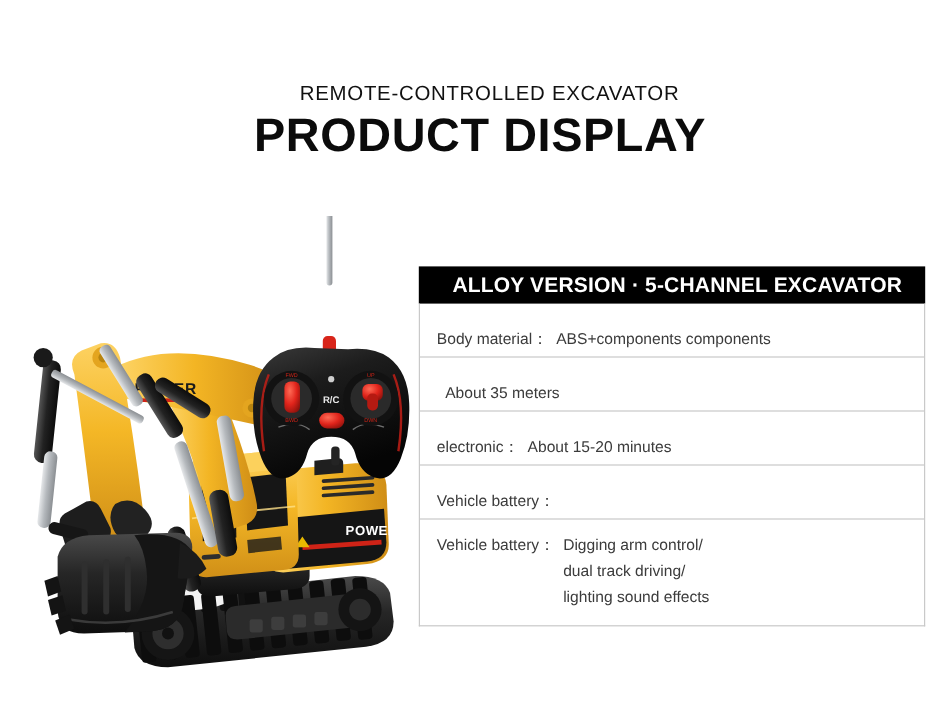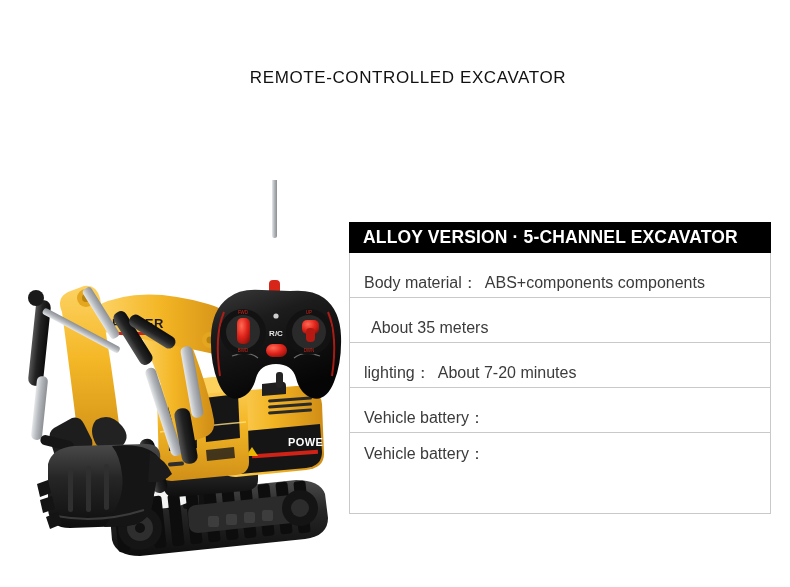--- a/index.html
+++ b/index.html
@@ -52,37 +52,37 @@
     width: 422px;
   }
   .spec-header {
     background: #000000;
     color: #ffffff;
     font-size: 17.5px;
     font-weight: 700;
     letter-spacing: 0.15px;
     height: 31px;
     line-height: 31px;
-    padding-left: 14px;
+    padding-left: 28px;
     box-sizing: border-box;
     white-space: nowrap;
   }
   .spec-body {
     border: 1px solid #c9c9c9;
     border-top: none;
     box-sizing: border-box;
   }
   .spec-row {
     border-bottom: 1px solid #c9c9c9;
     padding: 16px 0 0 14px;
     box-sizing: border-box;
     display: flex;
     align-items: center;
     min-height: 45px;
-    font-size: 16px;
+    font-size: 13px;
     color: #3b3b3b;
     line-height: 22px;
   }
   .spec-row:last-child {
     border-bottom: none;
     align-items: flex-start;
     padding-top: 10px;
     padding-bottom: 12px;
     min-height: 80px;
   }
@@ -105,46 +105,50 @@
     width: 345px;
     height: 390px;
   }
   .product-scene svg { display: block; }
 </style>
 </head>
 <body>
 
 <div class="heading-block">
   <div class="subtitle">REMOTE-CONTROLLED EXCAVATOR</div>
+  <div class="maintitle">PRODUCT DISPLAY</div>
 </div>
 
 <div class="spec-table">
   <div class="spec-header">ALLOY VERSION · 5-CHANNEL EXCAVATOR</div>
   <div class="spec-body">
 
     <div class="spec-row">
       <span class="spec-label">Body material：</span>
       <span class="spec-value">ABS+components components</span>
     </div>
 
     <div class="spec-row">
       <span class="spec-value">About 35 meters</span>
     </div>
 
     <div class="spec-row">
-      <span class="spec-label">lighting：</span>
-      <span class="spec-value">About 7-20 minutes</span>
+      <span class="spec-label">electronic：</span>
+      <span class="spec-value">About 15-20 minutes</span>
     </div>
 
     <div class="spec-row">
       <span class="spec-label">Vehicle battery：</span>
     </div>
 
     <div class="spec-row">
       <span class="spec-label">Vehicle battery：</span>
+      <span class="spec-value">Digging arm control/
+dual track driving/
+lighting sound effects</span>
     </div>
 
   </div>
 </div>
 
 <div class="product-scene">
 <svg width="345" height="390" viewBox="0 0 345 390" xmlns="http://www.w3.org/2000/svg">
   <defs>
     <linearGradient id="gYel" x1="0" y1="0" x2="0" y2="1">
       <stop offset="0%" stop-color="#fdd262"></stop>

